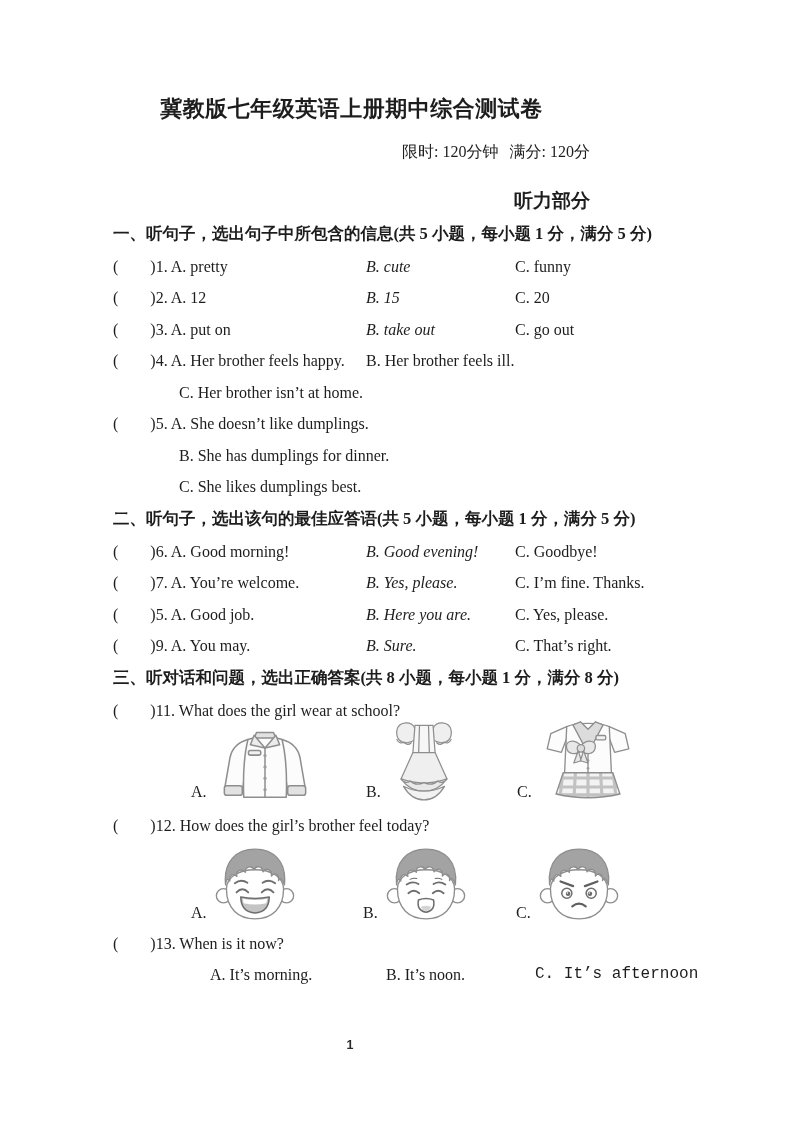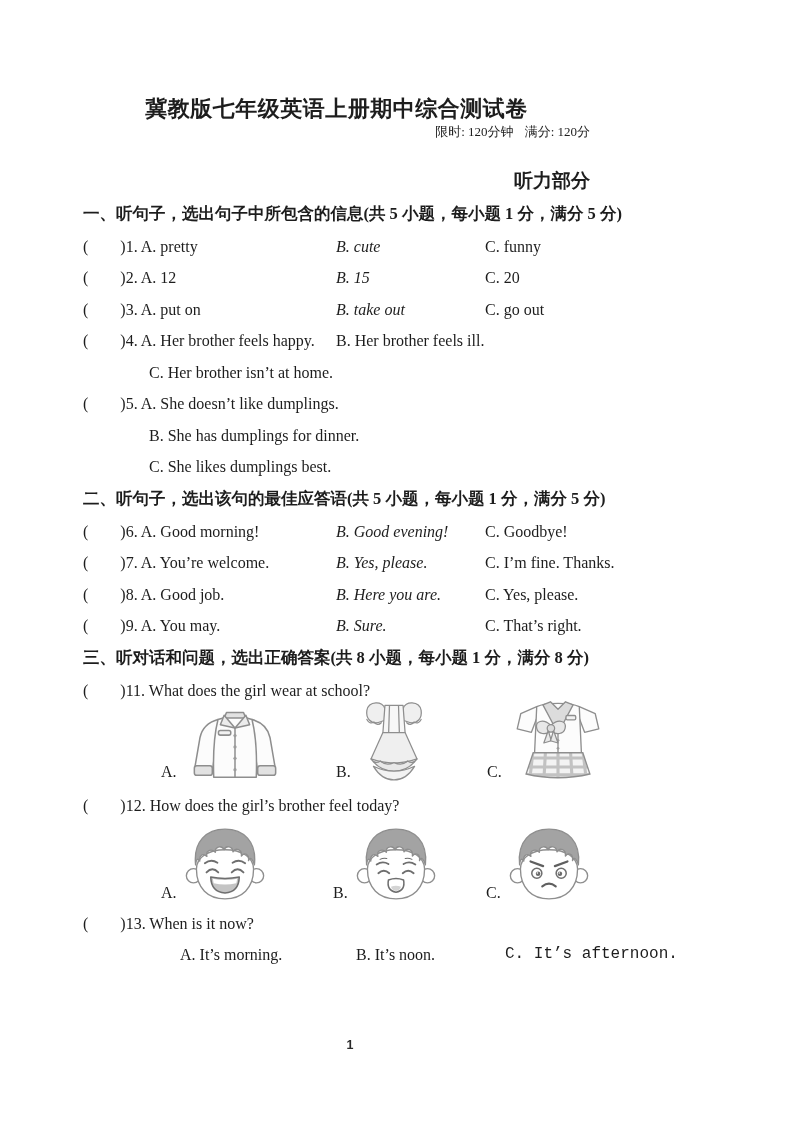--- a/index.html
+++ b/index.html
@@ -1,23 +1,23 @@
 <!DOCTYPE html>
 <html><head>
 <meta charset="utf-8">
 <style>
   html,body { margin:0; padding:0; background:#ffffff; }
   .page {
     width:700px; height:1132px; background:#ffffff; position:relative;
-    box-sizing:border-box; padding:96px 110px 0 83px;
+    box-sizing:border-box; padding:96px 110px 0 113px;
     font-family:"Liberation Serif","DejaVu Serif",serif; color:#1d1d1d;
     overflow:hidden;
   }
   .title { text-align:center; font-size:22px; font-weight:bold; letter-spacing:0.5px; line-height:26px; }
-  .meta  { text-align:right; font-size:13px; line-height:19px; }
+  .meta  { text-align:right; font-size:16px; line-height:19px; margin-top:20px; }
   .meta .meta-item + .meta-item { margin-left:11px; }
   .section-heading { text-align:right; font-weight:bold; font-size:19px; line-height:20px; margin-top:30px; }
   .part-heading { font-weight:bold; font-size:16.5px; line-height:20px; margin-top:13px; white-space:nowrap; }
   .q-row { display:flex; font-size:16px; line-height:19px; margin-top:12.5px; white-space:nowrap; }
   .q-row .c1 { flex:0 0 253px; }
   .q-row .c2 { flex:0 0 149px;font-style:italic; }
   .q-row .c3 { flex:1 1 auto; }
   .q-cont { font-size:16px; line-height:19px; margin-top:12.5px; margin-left:66px; white-space:nowrap; }
   .q-opts { display:flex; font-size:16px; line-height:19px; margin-top:12.5px; padding-left:77px; white-space:nowrap; }
   .q-opts .o1 { flex:0 0 176px;margin-left:20px; }
@@ -80,21 +80,21 @@
     <span class="c1">(　　)6. A. Good morning!</span>
     <span class="c2">B. Good evening!</span>
     <span class="c3">C. Goodbye!</span>
   </div>
   <div class="q-row">
     <span class="c1">(　　)7. A. You’re welcome.</span>
     <span class="c2">B. Yes, please.</span>
     <span class="c3">C. I’m fine. Thanks.</span>
   </div>
   <div class="q-row">
-    <span class="c1">(　　)8. A. Good job.</span>
+    <span class="c1">(　　)5. A. Good job.</span>
     <span class="c2">B. Here you are.</span>
     <span class="c3">C. Yes, please.</span>
   </div>
   <div class="q-row">
     <span class="c1">(　　)9. A. You may.</span>
     <span class="c2">B. Sure.</span>
     <span class="c3">C. That’s right.</span>
   </div>
 
   <div class="part-heading">三、听对话和问题，选出正确答案(共 8 小题，每小题 1 分，满分 8 分)</div>

